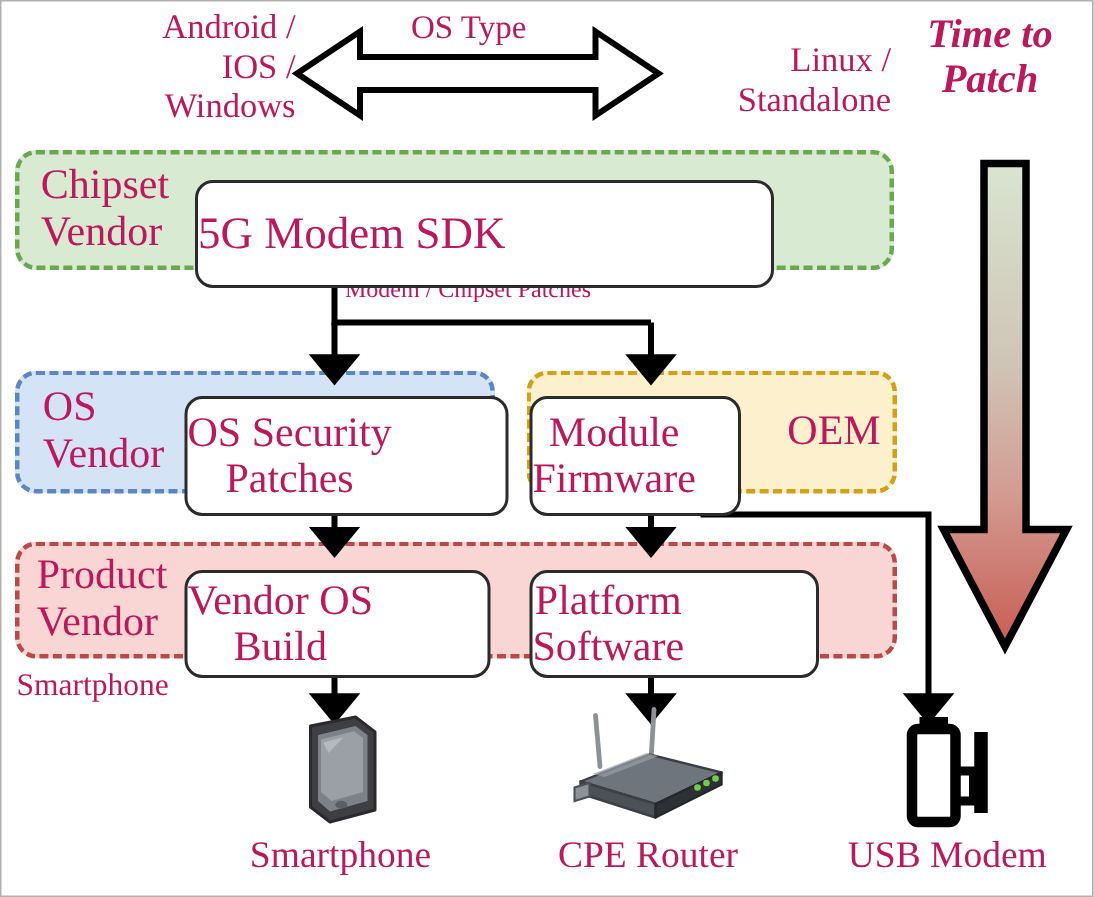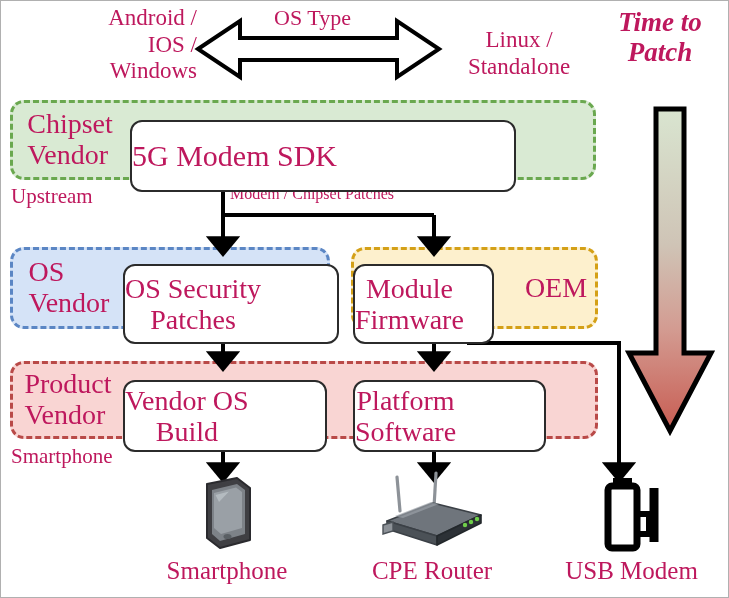--- a/index.html
+++ b/index.html
@@ -40,21 +40,21 @@
 <body>
 
 <div id="canvas">
 
   <div class="ostype-side" style="left:86px;top:4px;text-align:right;width:110px;">Android /
 IOS /
 Windows</div>
 
   <div class="ostype-label" style="left:273px;top:4px;">OS Type</div>
 
-  <div class="ostype-side" style="left:443px;top:26px;text-align:center;width:150px;">Linux /
+  <div class="ostype-side" style="left:443px;top:26px;text-align:right;width:150px;">Linux /
 Standalone</div>
 
   <div class="band" style="left:9px;top:99px;width:586px;height:80px;background:#d9ead3;border-color:#6aa84f;"></div>
   <div class="band-label" style="left:13px;top:101px;width:112px;height:76px;">
     <span style="white-space:pre;">Chipset
 Vendor</span>
   </div>
 
   <div class="band" style="left:9px;top:246px;width:320px;height:82px;background:#d5e3f7;border-color:#5b86c4;"></div>
   <div class="band-label" style="left:13px;top:248px;width:110px;height:78px;">
@@ -66,21 +66,20 @@
   <div class="band-label" style="left:515px;top:248px;width:80px;height:78px;">
     <span style="white-space:pre;">OEM</span>
   </div>
 
   <div class="band" style="left:9px;top:360px;width:588px;height:78px;background:#f9d5d3;border-color:#b94a48;"></div>
   <div class="band-label" style="left:11px;top:362px;width:112px;height:74px;">
     <span style="white-space:pre;">Product
 Vendor</span>
   </div>
 
-  <div class="flowlabel" style="left:10px;top:183px;">Upstream</div>
   <div class="flowlabel" style="left:10px;top:443px;">Smartphone</div>
 
   <div class="edge-label" style="left:229px;top:184px;">Modem / Chipset Patches</div>
 
   <svg class="under" viewBox="0 0 729 598" xmlns="http://www.w3.org/2000/svg">
     <defs>
       <marker id="ah" markerWidth="10" markerHeight="9" refX="1.2" refY="4.5" orient="auto" markerUnits="strokeWidth">
         <path d="M0,0.2 L0,8.8 L5.2,4.5 z" fill="#000"></path>
       </marker>
       <linearGradient id="ttpgrad" x1="0" y1="0" x2="0" y2="1">

